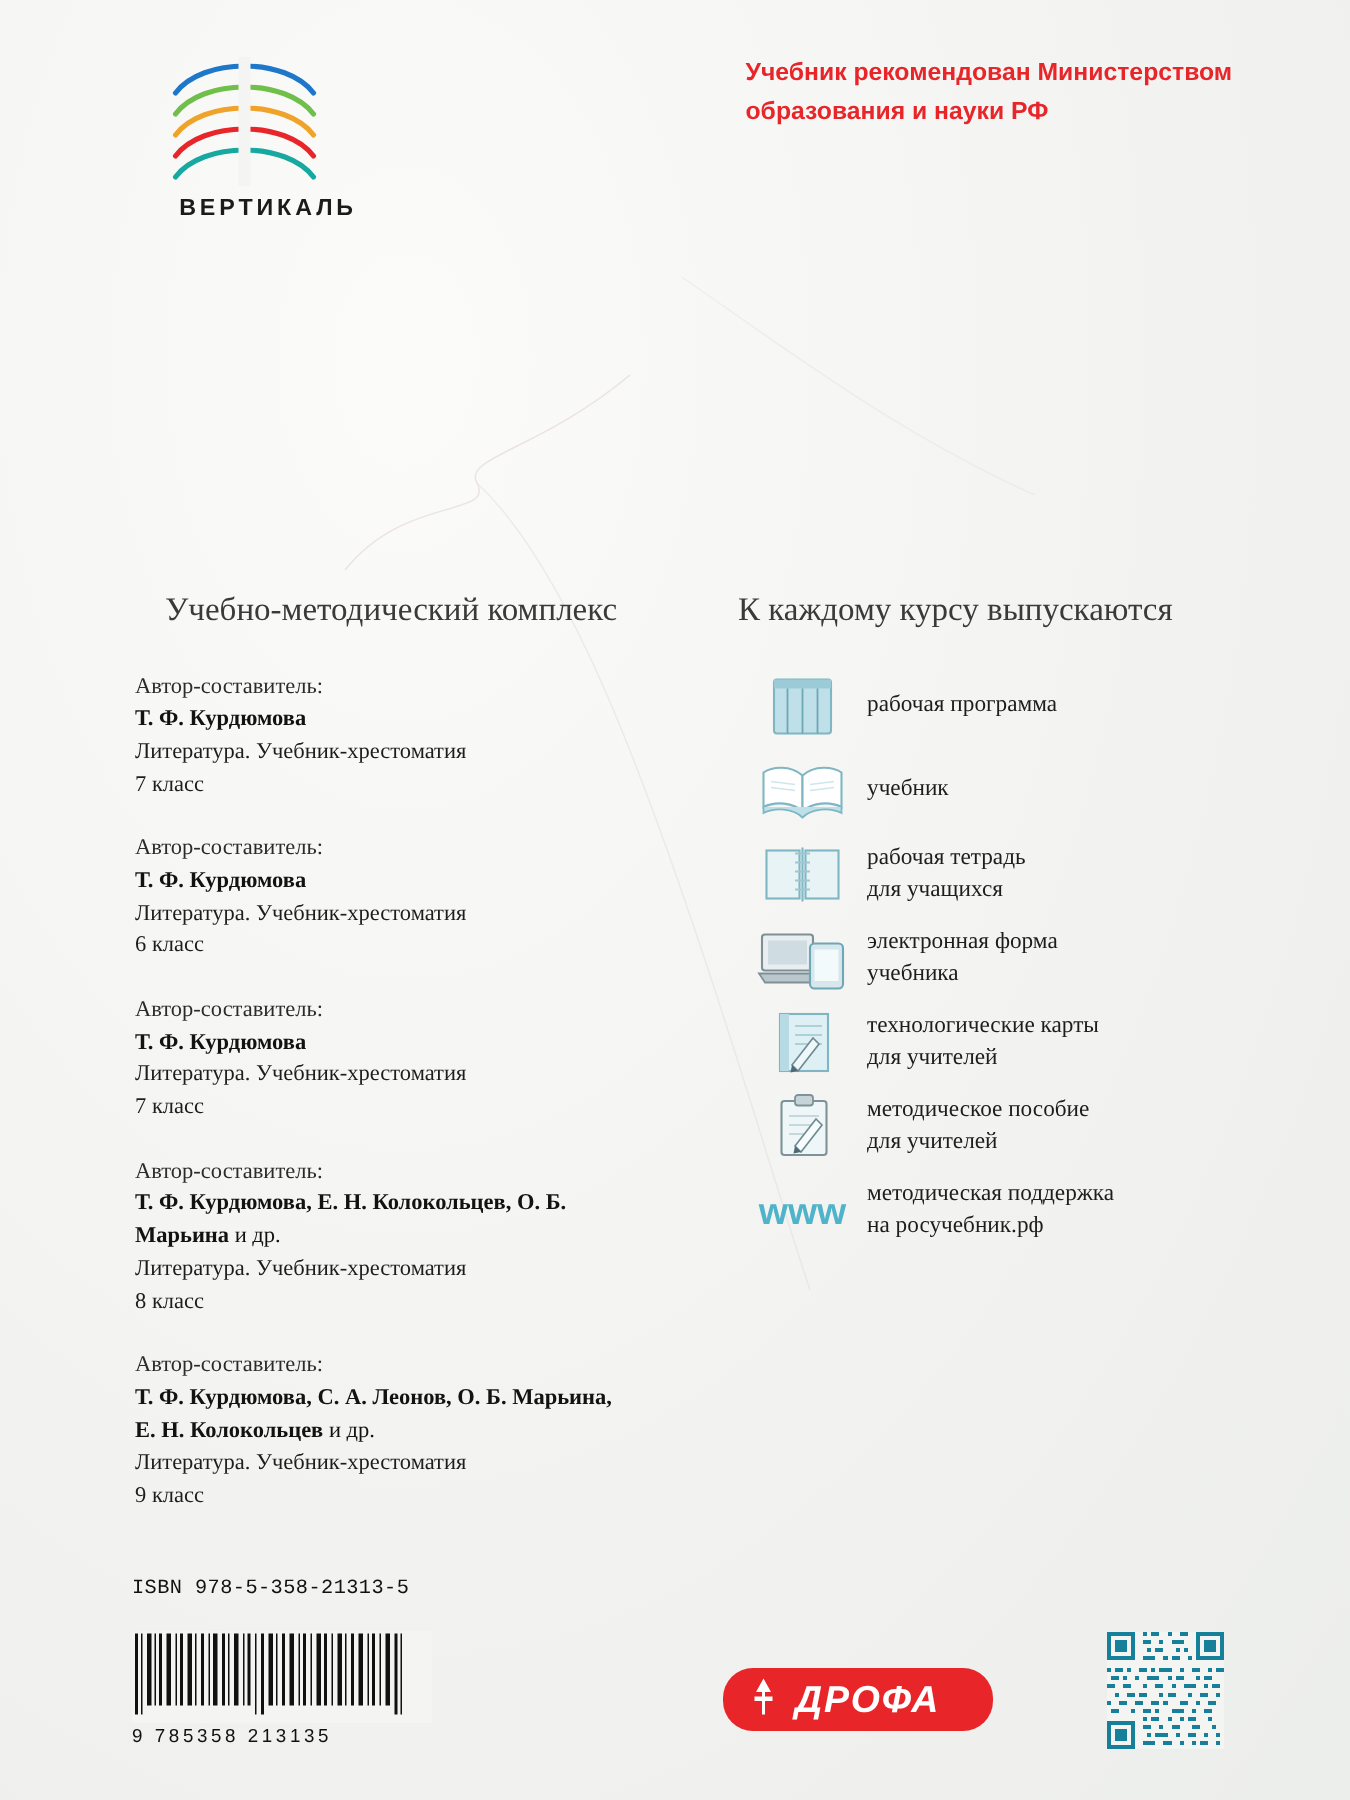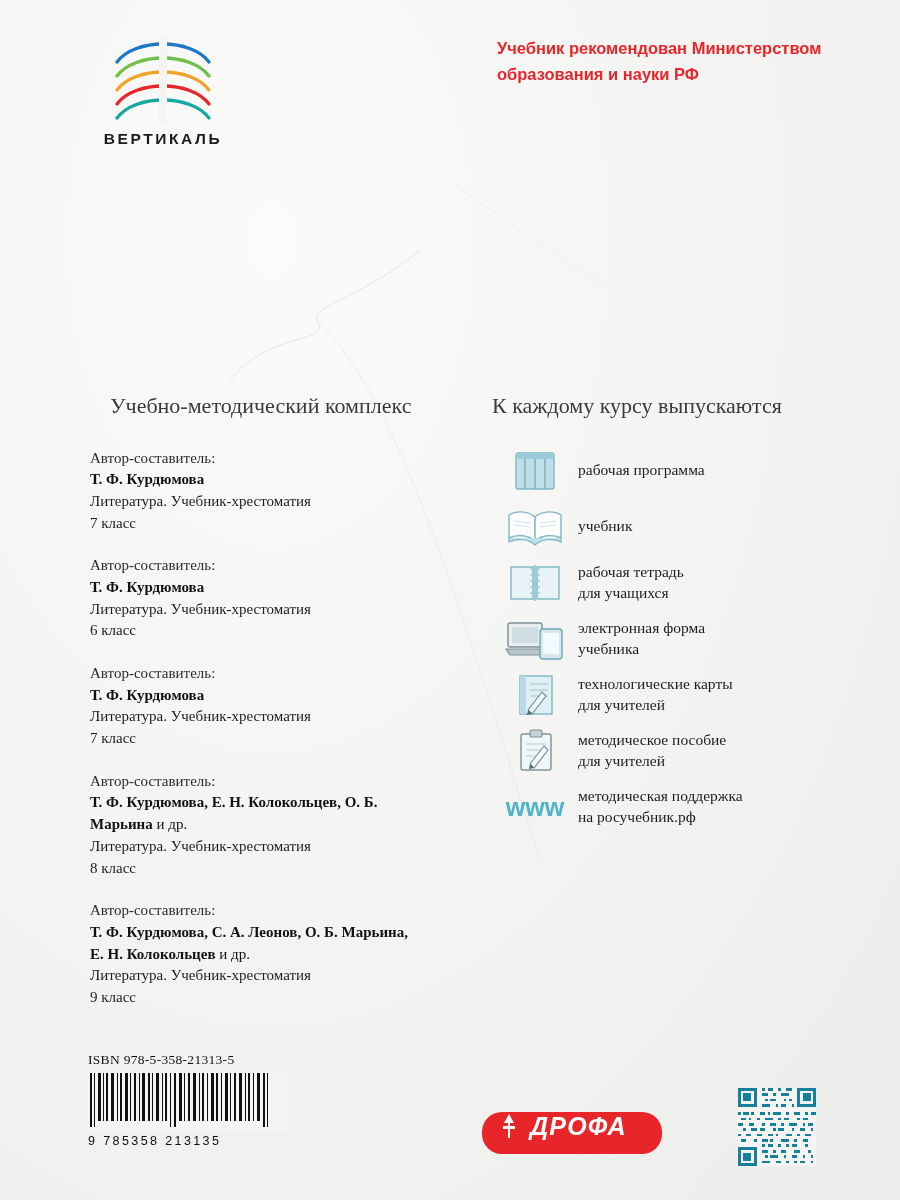--- a/index.html
+++ b/index.html
@@ -27,21 +27,21 @@
     pointer-events: none;
     opacity: .5;
   }
 
   
   .vert-logo {
     position: absolute;
     left: 88px;
     top: 36px;
     width: 150px;
-    text-align: center;
+    text-align: right;
   }
   .vert-logo svg { display: block; margin: 0 auto; }
   .vert-word {
     margin-top: 6px;
     font-family: "Liberation Sans", sans-serif;
     font-weight: bold;
     font-size: 15.5px;
     letter-spacing: 2.6px;
     color: #1b1b1b;
   }
@@ -131,45 +131,45 @@
   }
 
   
   .isbn-block {
     position: absolute;
     left: 88px;
     top: 1052px;
     width: 210px;
   }
   .isbn-text {
-    font-family: Liberation Serif, serif;
+    font-family: Liberation Mono, monospace;
     font-size: 13.5px;
     letter-spacing: .3px;
     color: #111;
-    margin-bottom: 3px;
+    margin-bottom: 20px;
   }
   .barcode { display: block; }
   .barcode-digits {
     font-family: "Liberation Sans", sans-serif;
     font-size: 12.5px;
     letter-spacing: 2.4px;
     color: #111;
     margin-top: 1px;
   }
 
   
   .drofa {
     position: absolute;
     left: 482px;
     top: 1112px;
     width: 180px;
     height: 42px;
     background: #e8262a;
     display: flex;
-    align-items: flex-start;
+    align-items: center;
     gap: 8px;
     padding-left: 14px;
     box-sizing: border-box;
     border-radius: 20px;
   }
   .drofa-word {
     font-family: "Liberation Sans", sans-serif;
     font-weight: bold;
     font-style: italic;
     font-size: 25px;

